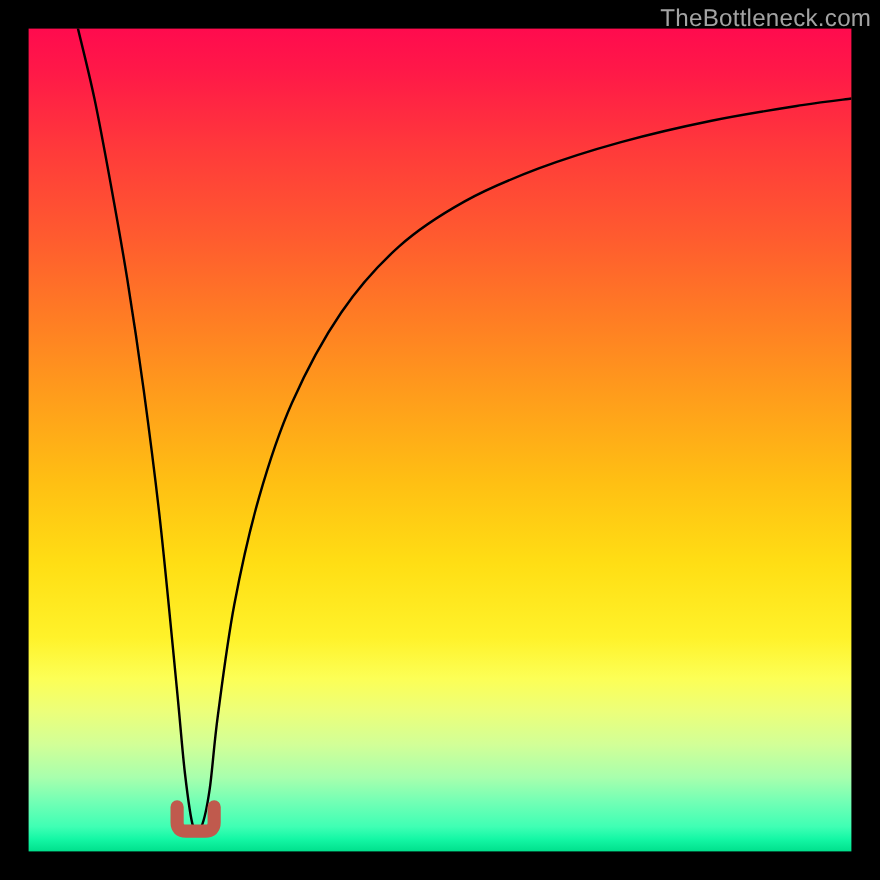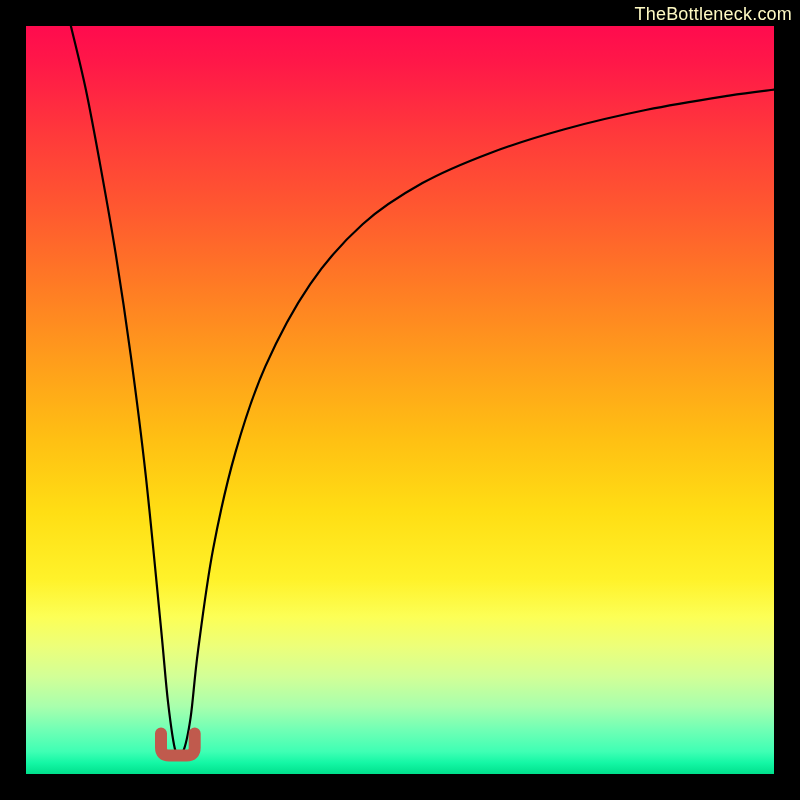--- a/index.html
+++ b/index.html
@@ -44,22 +44,22 @@
       #72ffb5 94%,
       #3fffb4 97%,
       #14f7a5 98.5%,
       #00e08c 100%
     );
   }
   .watermark {
     position: absolute;
     top: 4px;
     right: 8px;
-    color: #fef9c3;
-    font-size: 18px;
+    color: #a3a3a3;
+    font-size: 22px;
     letter-spacing: 0.2px;
     z-index: 5;
   }
   svg.curve {
     position: absolute;
     left: 0;
     top: 0;
     width: 100%;
     height: 100%;
     z-index: 3;

